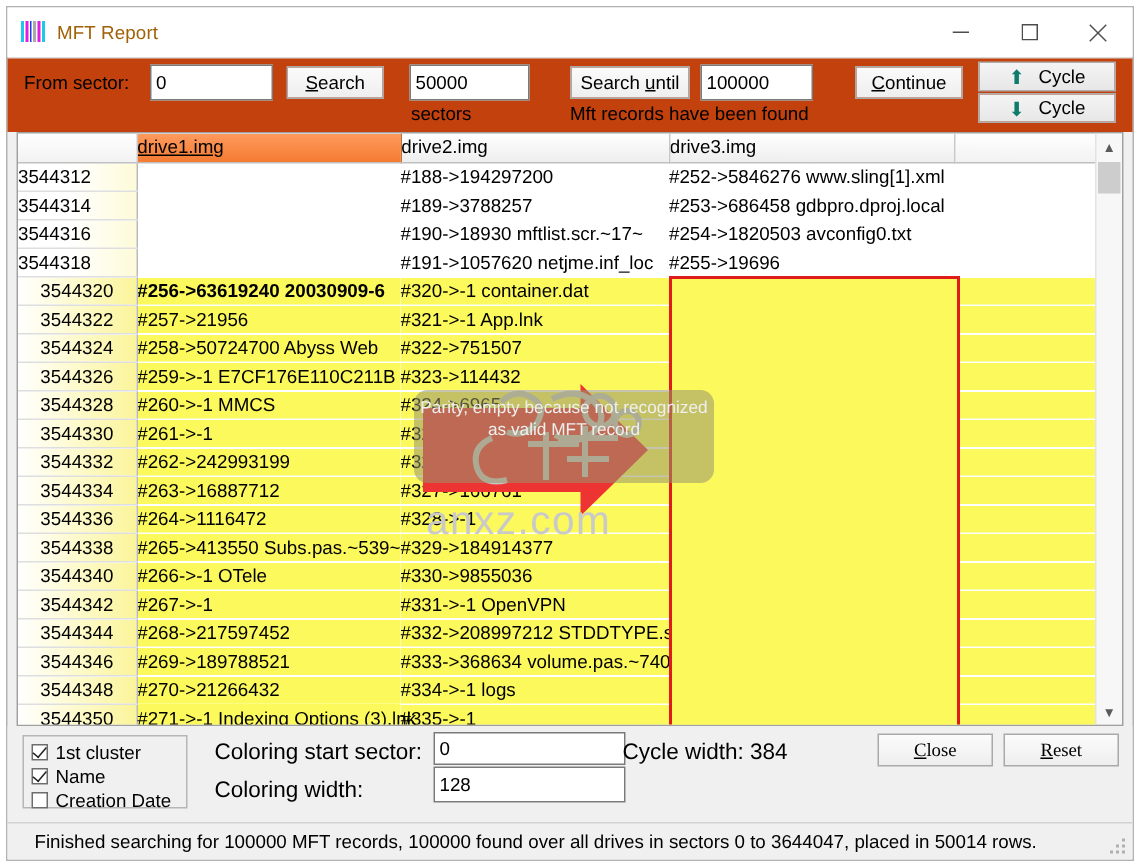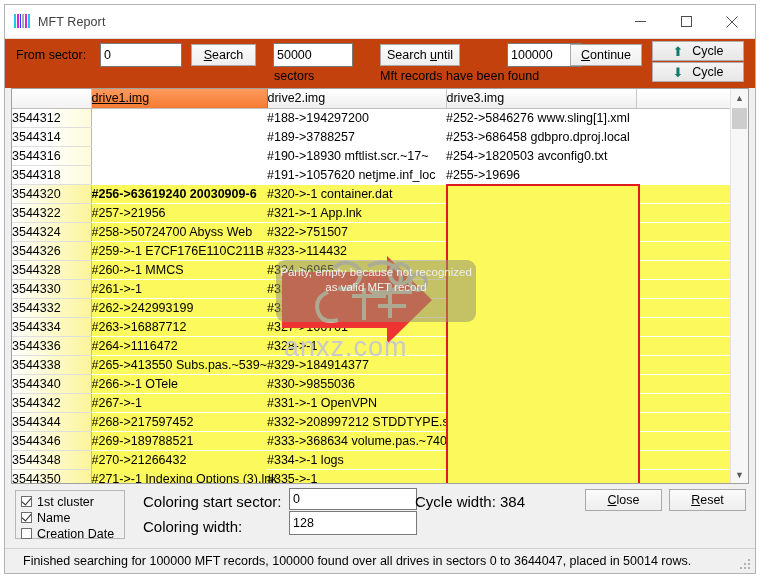--- a/index.html
+++ b/index.html
@@ -44,21 +44,21 @@
     gap: 1px;
   }
   #app-icon i {
     display: block;
     width: 2px;
     height: 14px;
   }
   #title-text {
     margin-left: 8px;
     font-size: 12.5px;
-    color: #404040;
+    color: #a16207;
     font-family: "Liberation Sans", sans-serif;
     letter-spacing: .1px;
   }
   #caption-buttons {
     position: absolute;
     right: 0; top: 0;
     height: 33px;
     display: flex;
   }
   .cap-btn {
@@ -183,20 +183,21 @@
 
   td.idx {
     font-weight: bold;
     padding-left: 5px;
     background: linear-gradient(to right, #ffffff 0%, #ffffff 45%, #fdfbd8 100%);
     border-right: 1px solid #b9b9b9;
     border-bottom: 1px solid #dedede;
   }
   td.idx.y {
     background: linear-gradient(to right, #ffffff 0%, #fdf9c2 60%, #fbf49a 100%);
+    text-align: center;
   }
   td.cell {
     padding-left: 4px;
     border-bottom: 1px solid transparent;
   }
   tr.yellow td.cell { background: #fcf95c; }
   tr.white  td.cell { background: #ffffff; margin-left: 40px; }
   td.cell.sel { background: #bfd3ec; }
   td.cell.orange { background: #f47b32; font-weight: bold; }
   td.cell.overflow { overflow: visible; }
@@ -290,20 +291,21 @@
     outline: none;
   }
   .opt-btn {
     position: absolute;
     background: linear-gradient(#fbfbfb, #eeeeee);
     border: 1px solid #a9a9a9;
     font-size: 12.5px;
     box-sizing: border-box;
     display: flex; align-items: center; justify-content: center;
     cursor: default;
+    font-family: Liberation Serif, serif;
   }
   .opt-btn u { text-decoration: underline; }
 
   
   #statusbar {
     flex: 0 0 auto;
     height: 24px;
     border-top: 1px solid #d2d2d2;
     background: #f0f0f0;
     display: flex;
@@ -396,21 +398,21 @@
       </div>
 
     <input class="tb tb-input" style="left: 268px; top: 4px; width: 80px; height: 24px;" value="50000">
 
     <div class="tb tb-label" style="left:269px; top:30px;">sectors</div>
 
     <div class="tb tb-btn" style="left:375px; top:5px; width:80px; height:22px;">
         <span>Search <u>u</u>ntil</span>
       </div>
 
-    <input class="tb tb-input" style="left: 462px; top: 4px; width: 75px; height: 24px; margin-left: 40px;" value="100000">
+    <input class="tb tb-input" style="left: 462px; top: 4px; width: 75px; height: 24px;" value="100000">
 
     <div class="tb tb-label" style="left:272px; top:30px; left:272px;"></div>
 
     <div class="tb tb-label" style="left:375px; top:30px;">Mft records have been found</div>
 
     <div class="tb tb-btn" style="left:565px; top:5px; width:72px; height:22px;">
         <span><u>C</u>ontinue</span>
       </div>
 
     <div class="tb cycle-btn" style="left:647px; top:2px; width:92px; height:20px;">

